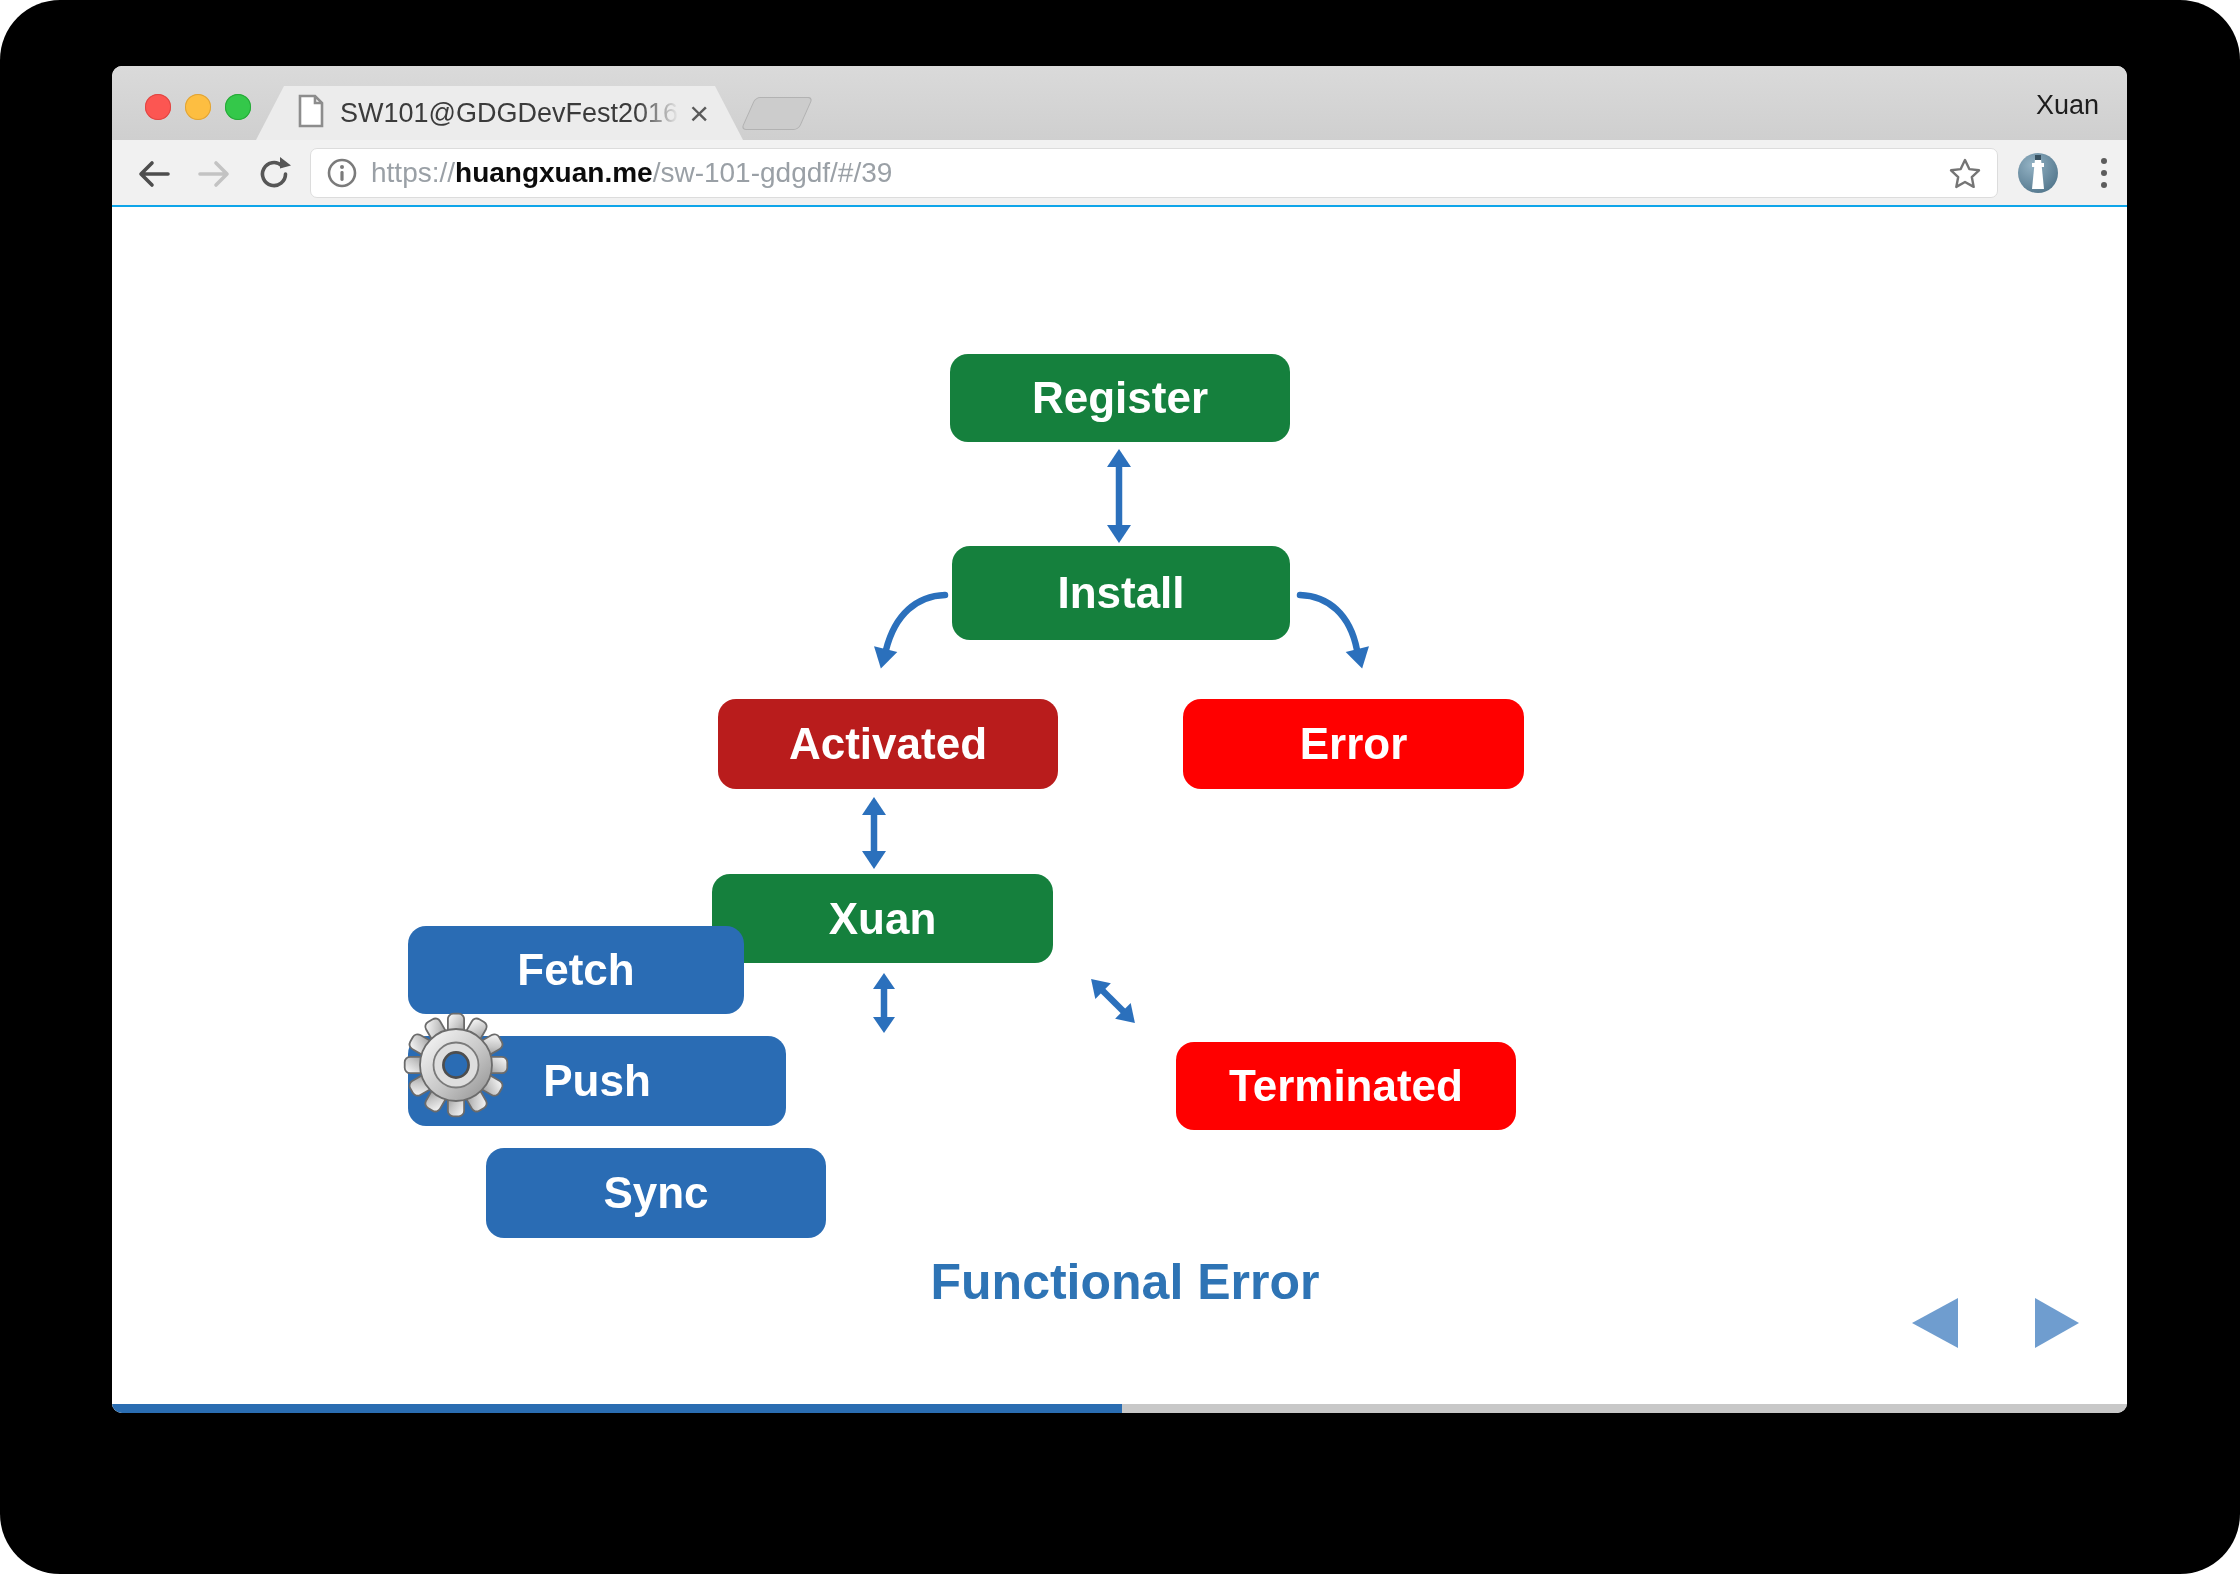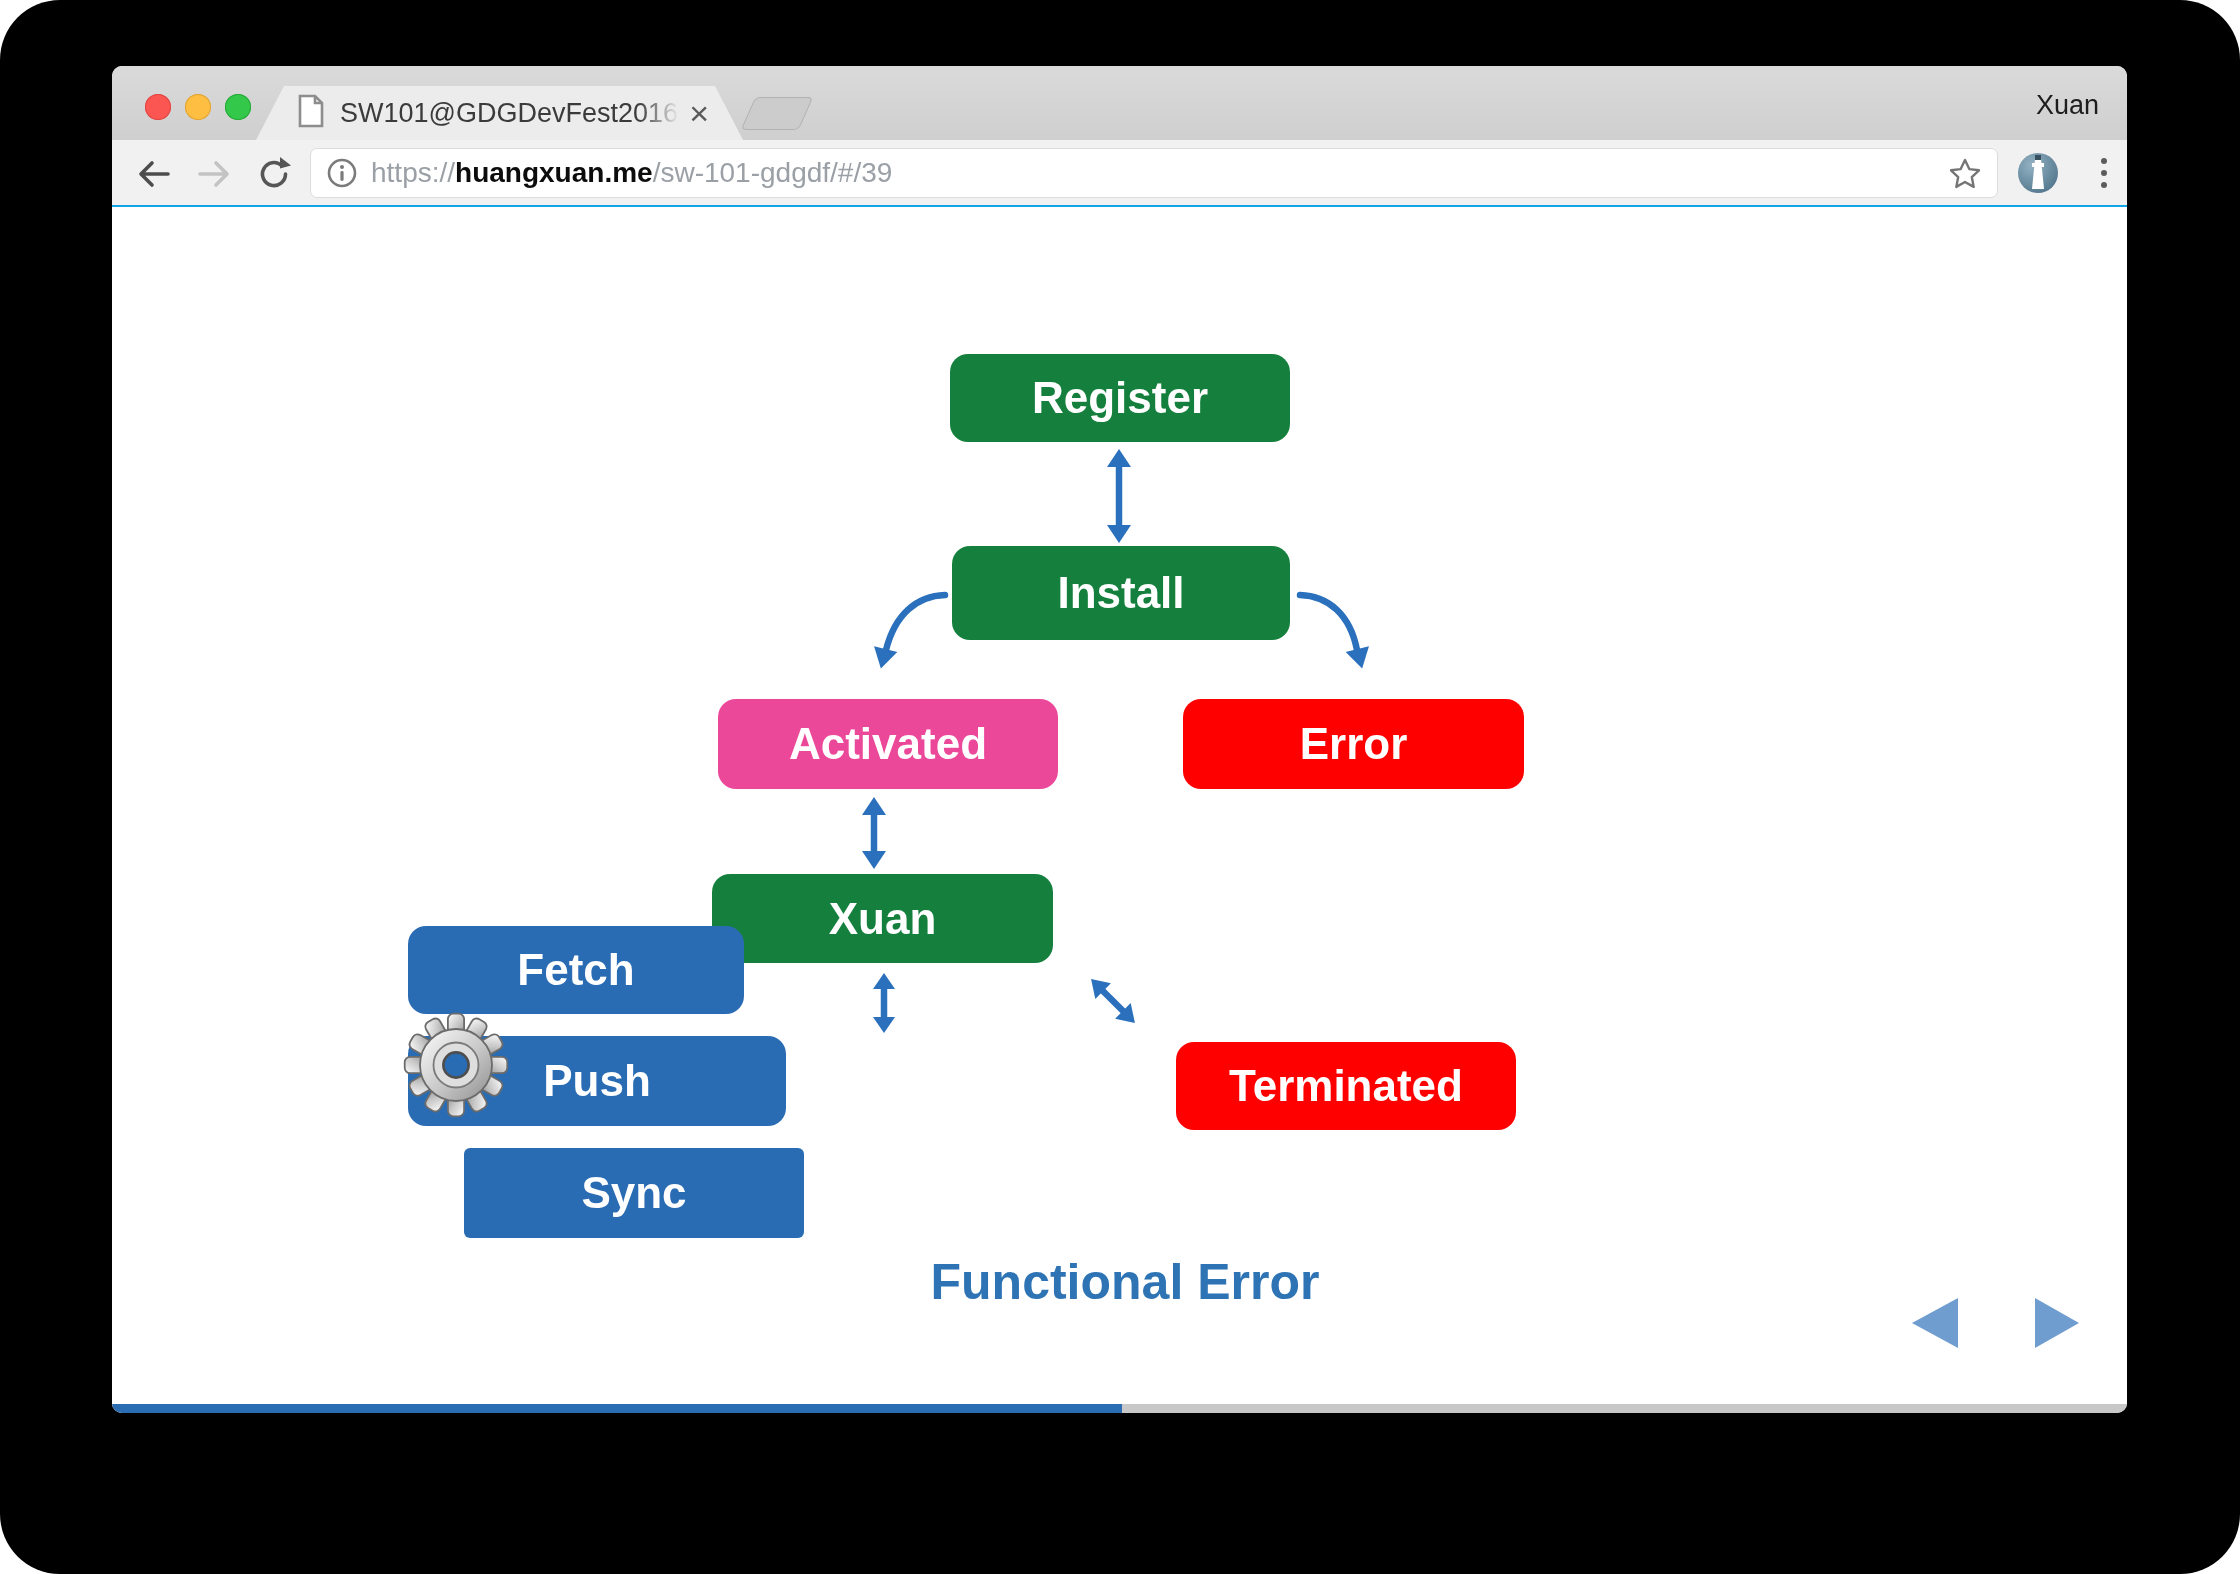--- a/index.html
+++ b/index.html
@@ -48,33 +48,33 @@
   .url-domain { color:#0c0c0c; font-weight:bold; }
   .star-ic { position:absolute; right:14px; top:7px; }
   .ext-ic  { position:absolute; left:1904px; top:11px; }
   .menu-ic { position:absolute; left:1972px; top:12px; }
 
   
   .content { position:absolute; left:0; top:141px; width:2015px; height:1197px; background:#ffffff; }
   .node { position:absolute; border-radius:18px; display:flex; align-items:center; justify-content:center;
           color:#ffffff; font-size:44px; font-weight:bold; }
   .dark  { background:#15803d; }
-  .green { background:#ec4899; }
+  .green { background:#b91c1c; }
   .red   { background:#ff0000; }
   .blue  { background:#2a6cb4; }
 
   .n-register  { left:838px;  top:147px; width:340px; height:88px; }
   .n-install   { left:840px;  top:339px; width:338px; height:94px; }
   .n-activated { left:606px;  top:492px; width:340px; height:90px; }
   .n-error     { left:1071px; top:492px; width:341px; height:90px; }
   .n-idle      { left:600px;  top:667px; width:341px; height:89px; z-index:1; }
   .n-fetch     { left:296px;  top:719px; width:336px; height:88px; z-index:2; }
   .n-active    { left:600px;  top:837px; width:341px; height:90px; z-index:1; }
   .n-push      { left:296px;  top:829px; width:378px; height:90px; z-index:2; }
-  .n-sync      { left:352px;  top:941px; width:340px; height:90px; z-index:1;border-radius:6px; }
+  .n-sync      { left:374px;  top:941px; width:340px; height:90px; z-index:1; }
   .n-terminated{ left:1064px; top:835px; width:340px; height:88px; }
 
   .arrow-pos { position:absolute; }
   .a-v1   { left:990px; top:241px; }
   .a-curveL { left:743px; top:381px; }
   .a-curveR { left:1183px; top:381px; }
   .a-v2   { left:745px; top:589px; }
   .a-v3   { left:755px; top:765px; }
   .a-diag { left:970px; top:765px; }
 

